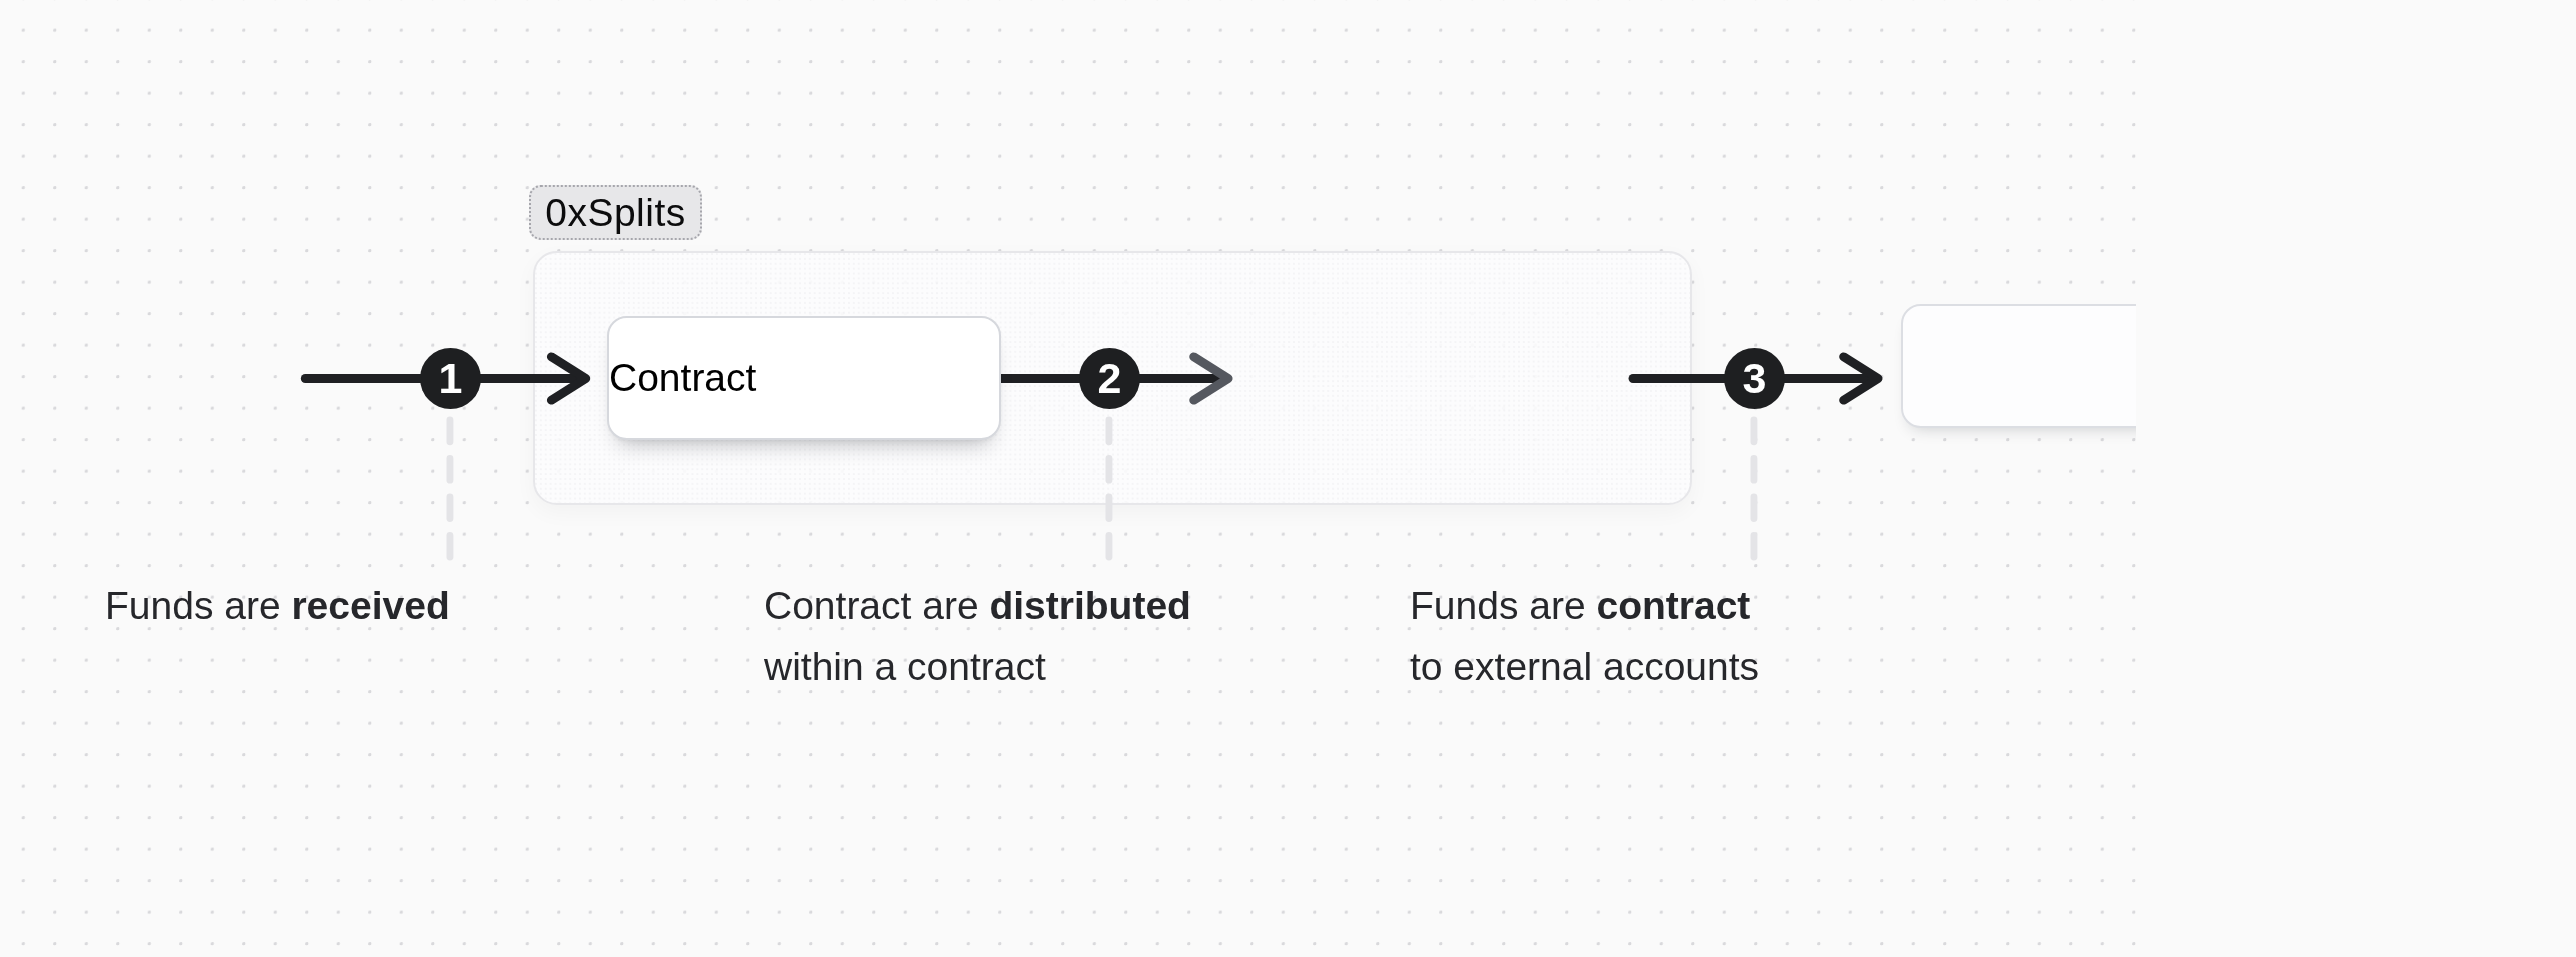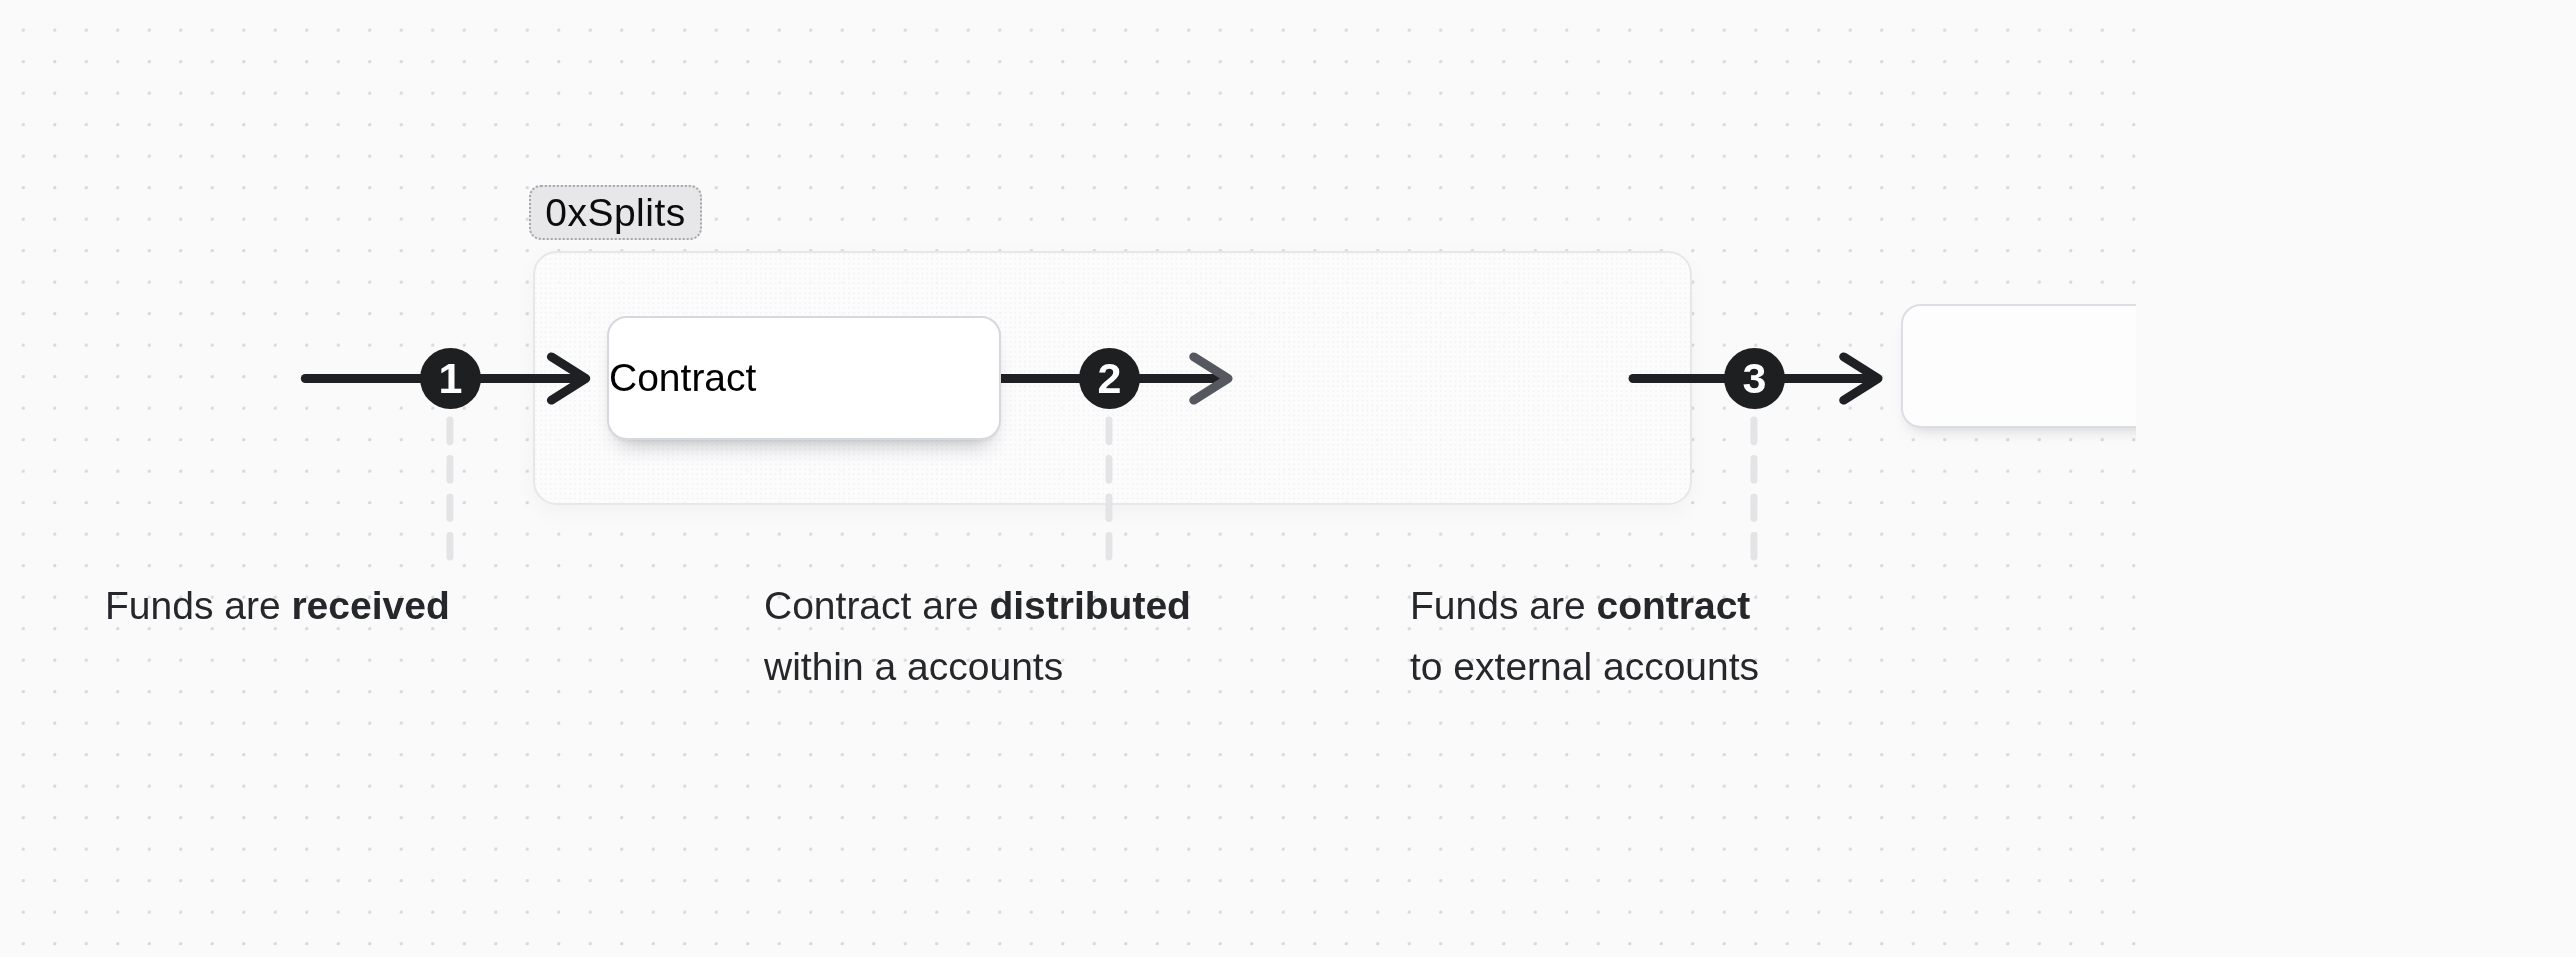--- a/index.html
+++ b/index.html
@@ -174,21 +174,21 @@
   </div>
   <div class="marker" style="left:1724px;">
     <span>3</span>
   </div>
 
   <div class="caption" style="left:105px;">
     <div><span>Funds are </span><strong>received</strong></div>
   </div>
   <div class="caption" style="left:764px;">
     <div><span>Contract are </span><strong>distributed</strong></div>
-    <div>within a accounts</div>
+    <div>within a contract</div>
   </div>
   <div class="caption" style="left:1410px;">
     <div><span>Funds are </span><strong>contract</strong></div>
     <div>to external accounts</div>
   </div>
 
 </div>
 
 
 </body></html>

